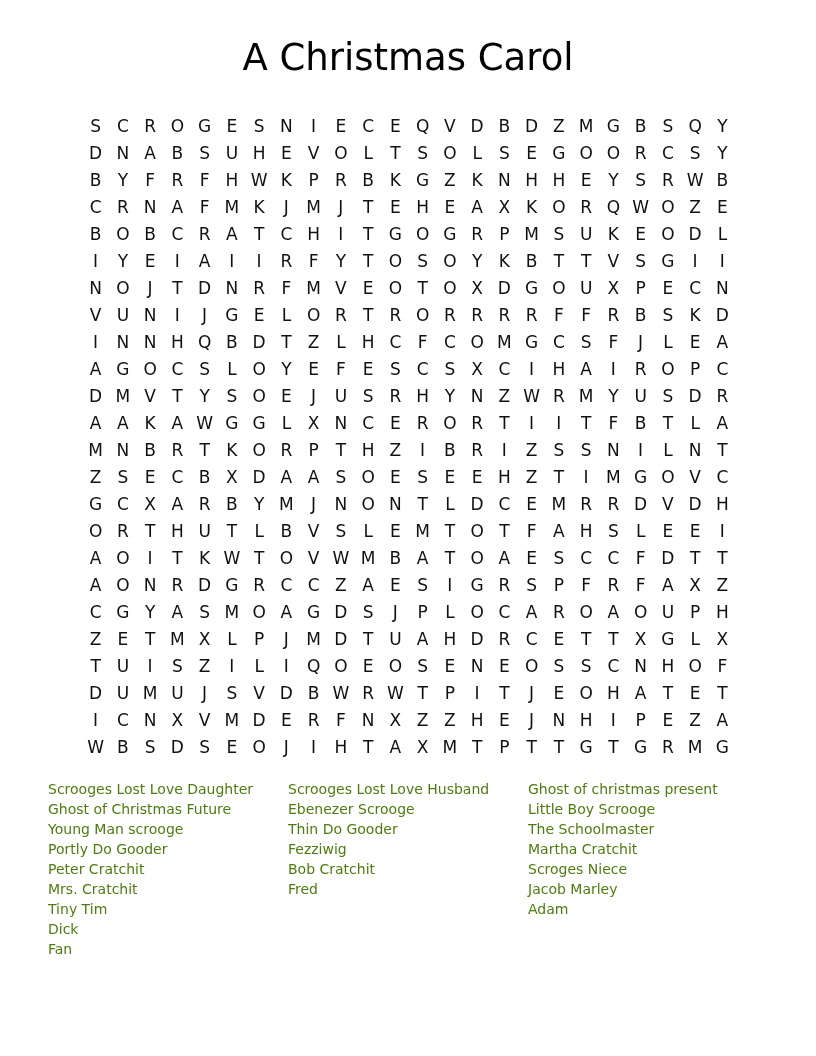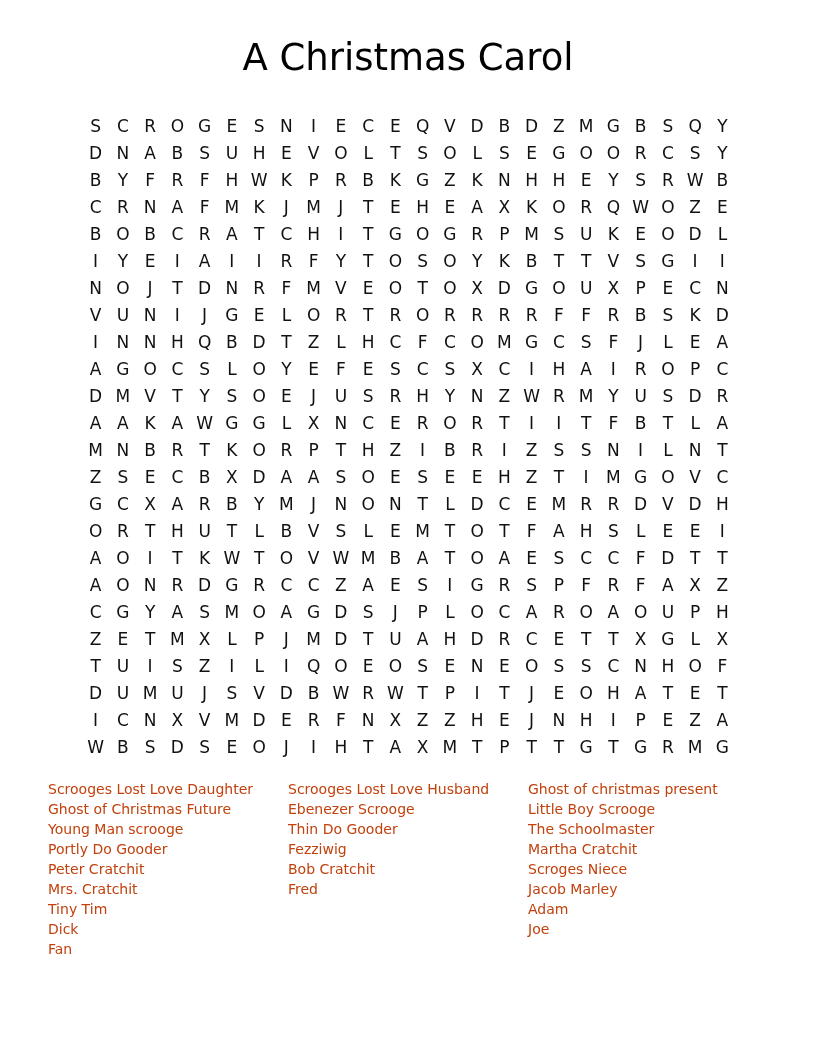--- a/index.html
+++ b/index.html
@@ -70,21 +70,21 @@
     position: absolute;
     top: 779px;
     left: 48px;
     right: 0;
     display: flex;
   }
   .word-col { width: 240px; }
   .word {
     font-size: 14px;
     line-height: 20px;
-    color: #c2410c;
+    color: #4d7c0f;
     white-space: nowrap;
     font-family: "DejaVu Sans", sans-serif;
   }
 </style>
 </head>
 <body>
 
 <div class="page">
 
 
@@ -690,17 +690,16 @@
         <div class="word">Fred</div>
       </div>
     <div class="word-col">
         <div class="word">Ghost of christmas present</div>
         <div class="word">Little Boy Scrooge</div>
         <div class="word">The Schoolmaster</div>
         <div class="word">Martha Cratchit</div>
         <div class="word">Scroges Niece</div>
         <div class="word">Jacob Marley</div>
         <div class="word">Adam</div>
-        <div class="word">Joe</div>
       </div>
   </div>
 
 </div>
 
 </body></html>

